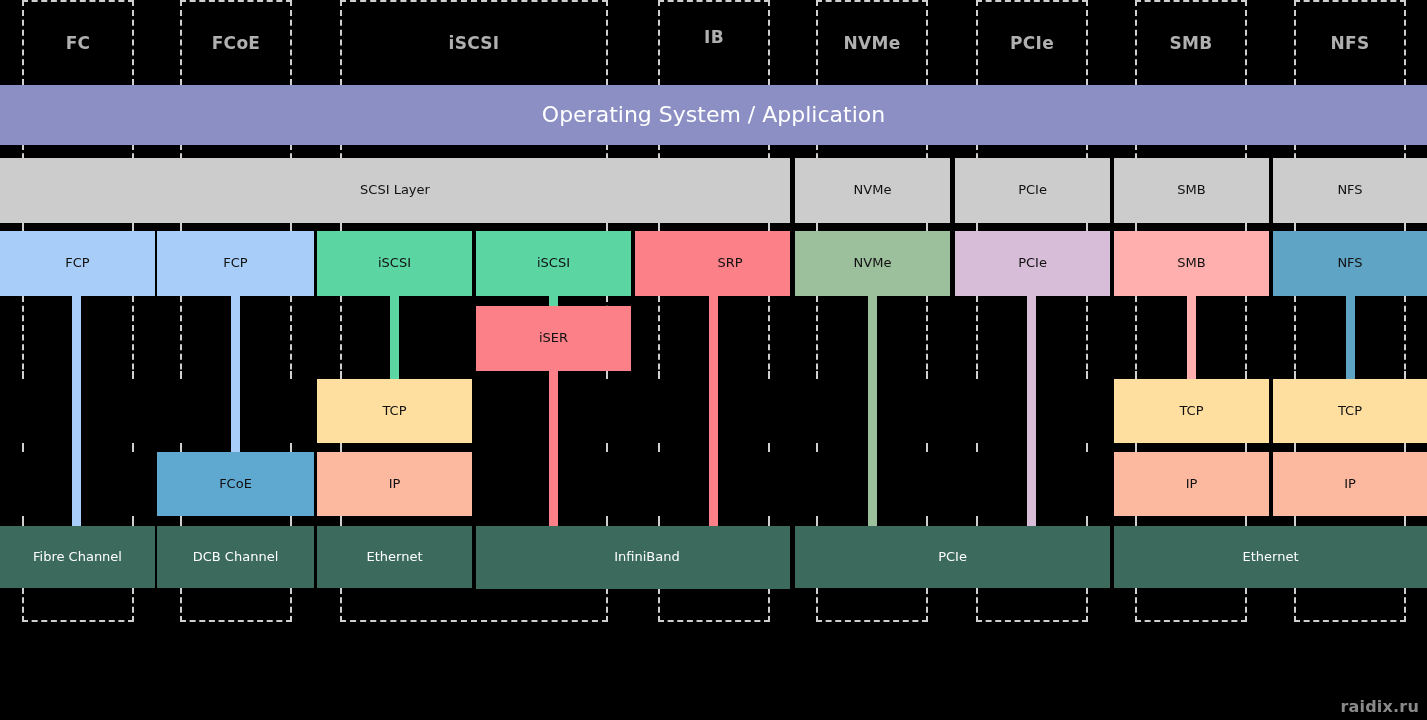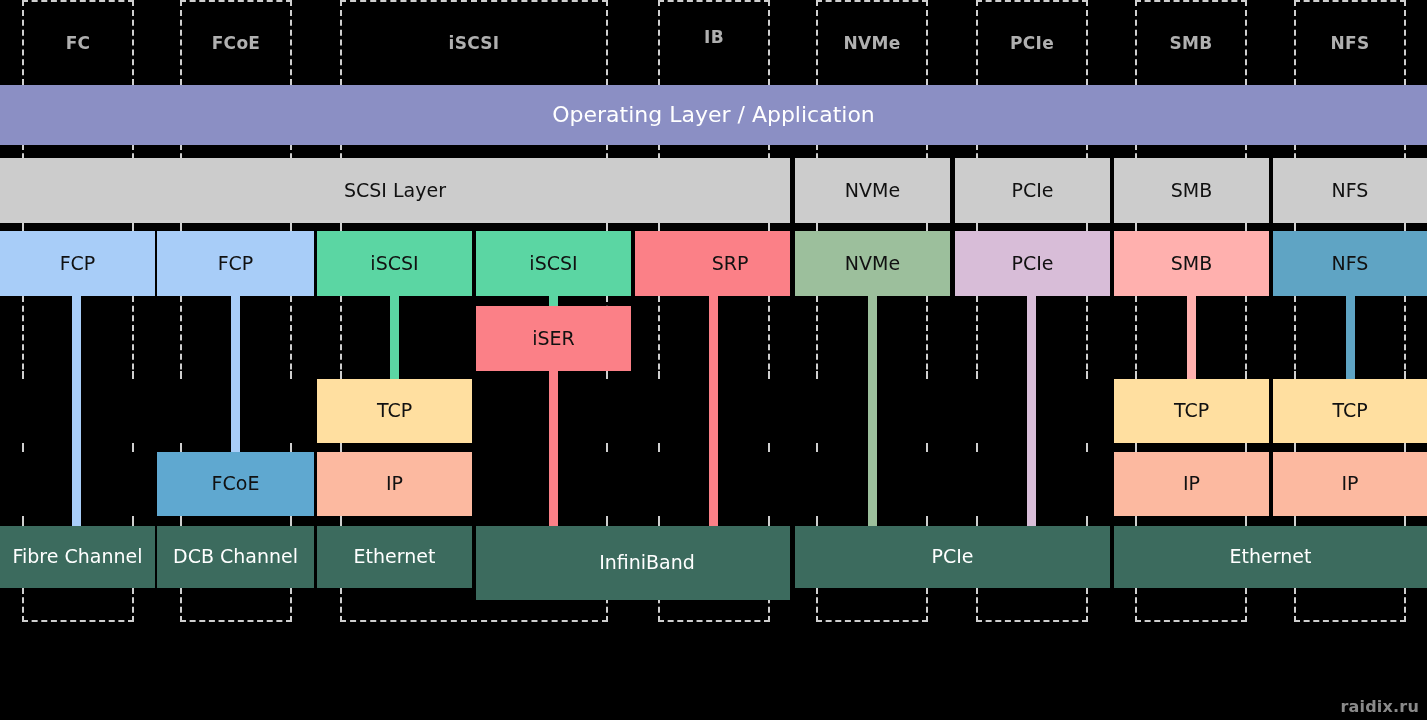--- a/index.html
+++ b/index.html
@@ -12,21 +12,21 @@
               box-sizing:border-box;}
   .dgroup-mid{position:absolute;border-left:2px dashed #cfcfcf;
               border-right:2px dashed #cfcfcf;box-sizing:border-box;}
 
   .hdr-label{position:absolute;display:flex;align-items:center;
              justify-content:center;color:#b0b0b0;font-weight:bold;
              font-size:17px;letter-spacing:.3px;}
 
   .box{position:absolute;display:flex;align-items:center;
        justify-content:center;box-sizing:border-box;
-       font-size:19px;color:#111;text-align:center;line-height:1.15;}
+       font-size:13px;color:#111;text-align:center;line-height:1.15;}
   .box.light{color:#fff;}
   .osbar{font-size:22px;}
   .conn{position:absolute;}
   .wm{position:absolute;right:8px;bottom:4px;color:#8a8a8a;
       font-size:16px;font-weight:bold;letter-spacing:.2px;}
 </style>
 </head>
 <body>
 
 <div id="stage">
@@ -112,21 +112,21 @@
       <div class="conn" style="left: 390px; top: 296px; width: 9px; height: 85px; background: rgb(91, 214, 163);"></div>
       <div class="conn" style="left: 549px; top: 296px; width: 9px; height: 12px; background: rgb(91, 214, 163);"></div>
       <div class="conn" style="left: 549px; top: 370px; width: 9px; height: 158px; background: rgb(251, 128, 135);"></div>
       <div class="conn" style="left: 709px; top: 296px; width: 9px; height: 232px; background: rgb(251, 128, 135);"></div>
       <div class="conn" style="left: 868px; top: 296px; width: 9px; height: 232px; background: rgb(156, 191, 156);"></div>
       <div class="conn" style="left: 1027px; top: 296px; width: 9px; height: 232px; background: rgb(216, 189, 216);"></div>
       <div class="conn" style="left: 1187px; top: 296px; width: 9px; height: 85px; background: rgb(255, 176, 174);"></div>
       <div class="conn" style="left: 1346px; top: 296px; width: 9px; height: 85px; background: rgb(95, 164, 196);"></div>
     </div>
   <div id="box-layer">
-      <div class="box light osbar" style="left: 0px; top: 85px; width: 1427px; height: 60px; background: rgb(139, 143, 196); color: rgb(255, 255, 255);">Operating Layer / Application</div>
+      <div class="box light osbar" style="left: 0px; top: 85px; width: 1427px; height: 60px; background: rgb(139, 143, 196); color: rgb(255, 255, 255);">Operating System / Application</div>
       <div class="box" style="left: 0px; top: 158px; width: 790px; height: 65px; background: rgb(204, 204, 204);">SCSI Layer</div>
       <div class="box" style="left: 795px; top: 158px; width: 155px; height: 65px; background: rgb(204, 204, 204);">NVMe</div>
       <div class="box" style="left: 955px; top: 158px; width: 155px; height: 65px; background: rgb(204, 204, 204);">PCIe</div>
       <div class="box" style="left: 1114px; top: 158px; width: 155px; height: 65px; background: rgb(204, 204, 204);">SMB</div>
       <div class="box" style="left: 1273px; top: 158px; width: 154px; height: 65px; background: rgb(204, 204, 204);">NFS</div>
       <div class="box" style="left: 0px; top: 231px; width: 155px; height: 65px; background: rgb(168, 205, 248);">FCP</div>
       <div class="box" style="left: 157px; top: 231px; width: 157px; height: 65px; background: rgb(168, 205, 248);">FCP</div>
       <div class="box" style="left: 317px; top: 231px; width: 155px; height: 65px; background: rgb(91, 214, 163);">iSCSI</div>
       <div class="box" style="left: 476px; top: 231px; width: 155px; height: 65px; background: rgb(91, 214, 163);">iSCSI</div>
       <div class="box" style="left: 635px; top: 231px; width: 155px; height: 65px; background: rgb(251, 128, 135); padding-left: 35px;">SRP</div>
@@ -138,18 +138,18 @@
       <div class="box" style="left: 317px; top: 379px; width: 155px; height: 64px; background: rgb(255, 223, 160);">TCP</div>
       <div class="box" style="left: 1114px; top: 379px; width: 155px; height: 64px; background: rgb(255, 223, 160);">TCP</div>
       <div class="box" style="left: 1273px; top: 379px; width: 154px; height: 64px; background: rgb(255, 223, 160);">TCP</div>
       <div class="box" style="left: 157px; top: 452px; width: 157px; height: 64px; background: rgb(95, 168, 208);">FCoE</div>
       <div class="box" style="left: 317px; top: 452px; width: 155px; height: 64px; background: rgb(252, 185, 160);">IP</div>
       <div class="box" style="left: 1114px; top: 452px; width: 155px; height: 64px; background: rgb(252, 185, 160);">IP</div>
       <div class="box" style="left: 1273px; top: 452px; width: 154px; height: 64px; background: rgb(252, 185, 160);">IP</div>
       <div class="box light" style="left: 0px; top: 526px; width: 155px; height: 62px; background: rgb(60, 107, 94);">Fibre Channel</div>
       <div class="box light" style="left: 157px; top: 526px; width: 157px; height: 62px; background: rgb(60, 107, 94);">DCB Channel</div>
       <div class="box light" style="left: 317px; top: 526px; width: 155px; height: 62px; background: rgb(60, 107, 94);">Ethernet</div>
-      <div class="box light" style="left: 476px; top: 526px; width: 314px; height: 74px; background: rgb(60, 107, 94); padding-left: 28px;">InfiniBand</div>
+      <div class="box light" style="left: 476px; top: 526px; width: 314px; height: 63px; background: rgb(60, 107, 94); padding-left: 28px;">InfiniBand</div>
       <div class="box light" style="left: 795px; top: 526px; width: 315px; height: 62px; background: rgb(60, 107, 94);">PCIe</div>
       <div class="box light" style="left: 1114px; top: 526px; width: 313px; height: 62px; background: rgb(60, 107, 94);">Ethernet</div>
     </div>
   <div class="wm">raidix.ru</div>
 </div>
 
 </body></html>

